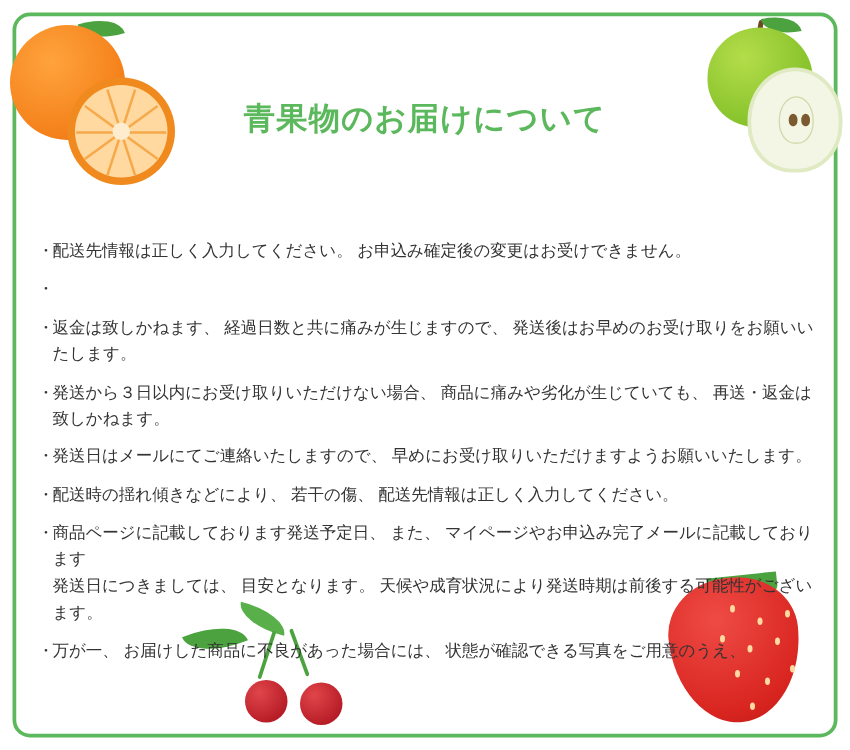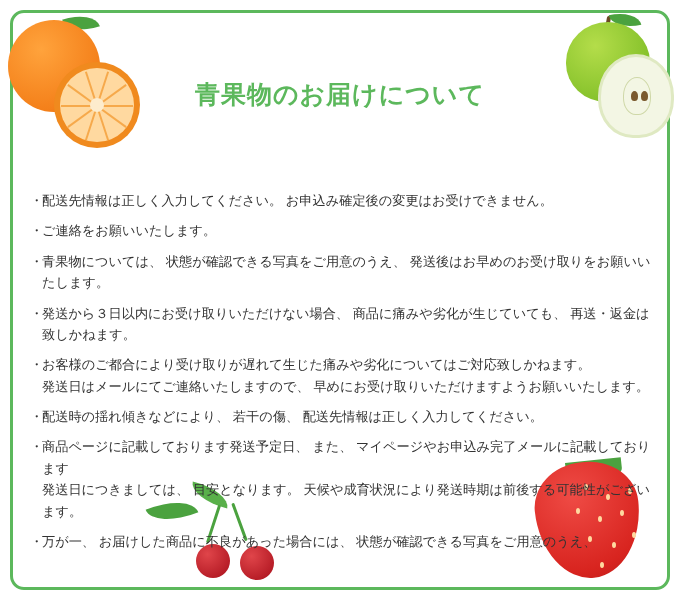--- a/index.html
+++ b/index.html
@@ -309,42 +309,40 @@
     <div class="note">
       <div class="bullet">・</div>
       <div class="body">
         <span>配送先情報は正しく入力してください。 お申込み確定後の変更はお受けできません。</span>
       </div>
     </div>
 
     <div class="note">
       <div class="bullet">・</div>
       <div class="body">
-        <span>ご連絡をお願いいたします。</span>
-      </div>
-    </div>
-
-    <div class="note">
-      <div class="bullet">・</div>
-      <div class="body">
-        <span>青果物については、 状態が確認できる写真をご用意のうえ、 発送後はお早めのお受け取りをお願いいたします。</span>
+      </div>
+    </div>
+
+    <div class="note">
+      <div class="bullet">・</div>
+      <div class="body">
+        <span>返金は致しかねます、 経過日数と共に痛みが生じますので、 発送後はお早めのお受け取りをお願いいたします。</span>
       </div>
     </div>
 
     <div class="note">
       <div class="bullet">・</div>
       <div class="body">
         <span>発送から３日以内にお受け取りいただけない場合、 商品に痛みや劣化が生じていても、 再送・返金は致しかねます。</span>
       </div>
     </div>
 
     <div class="note">
       <div class="bullet">・</div>
       <div class="body">
-        <span>お客様のご都合により受け取りが遅れて生じた痛みや劣化についてはご対応致しかねます。</span>
         <span>発送日はメールにてご連絡いたしますので、 早めにお受け取りいただけますようお願いいたします。</span>
       </div>
     </div>
 
     <div class="note">
       <div class="bullet">・</div>
       <div class="body">
         <span>配送時の揺れ傾きなどにより、 若干の傷、 配送先情報は正しく入力してください。</span>
       </div>
     </div>

